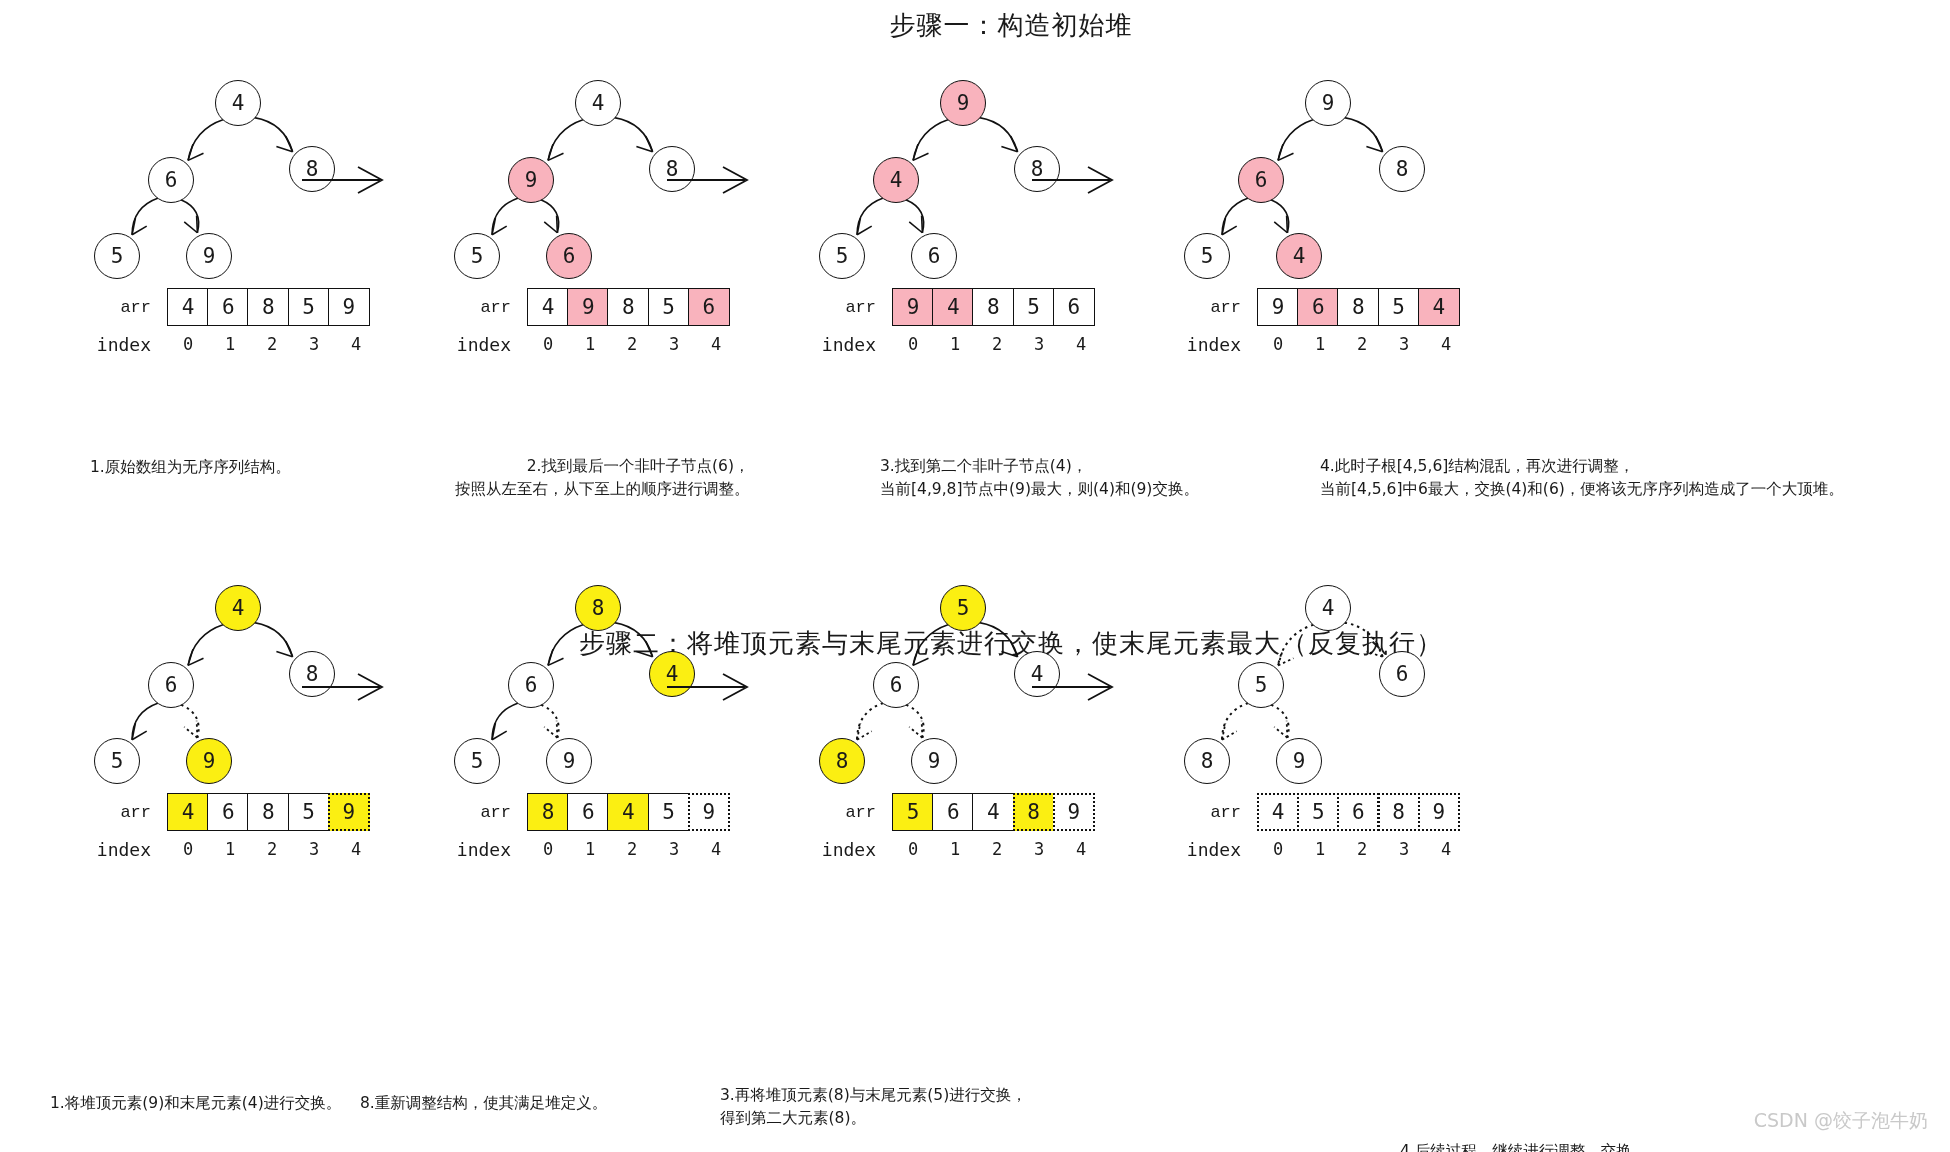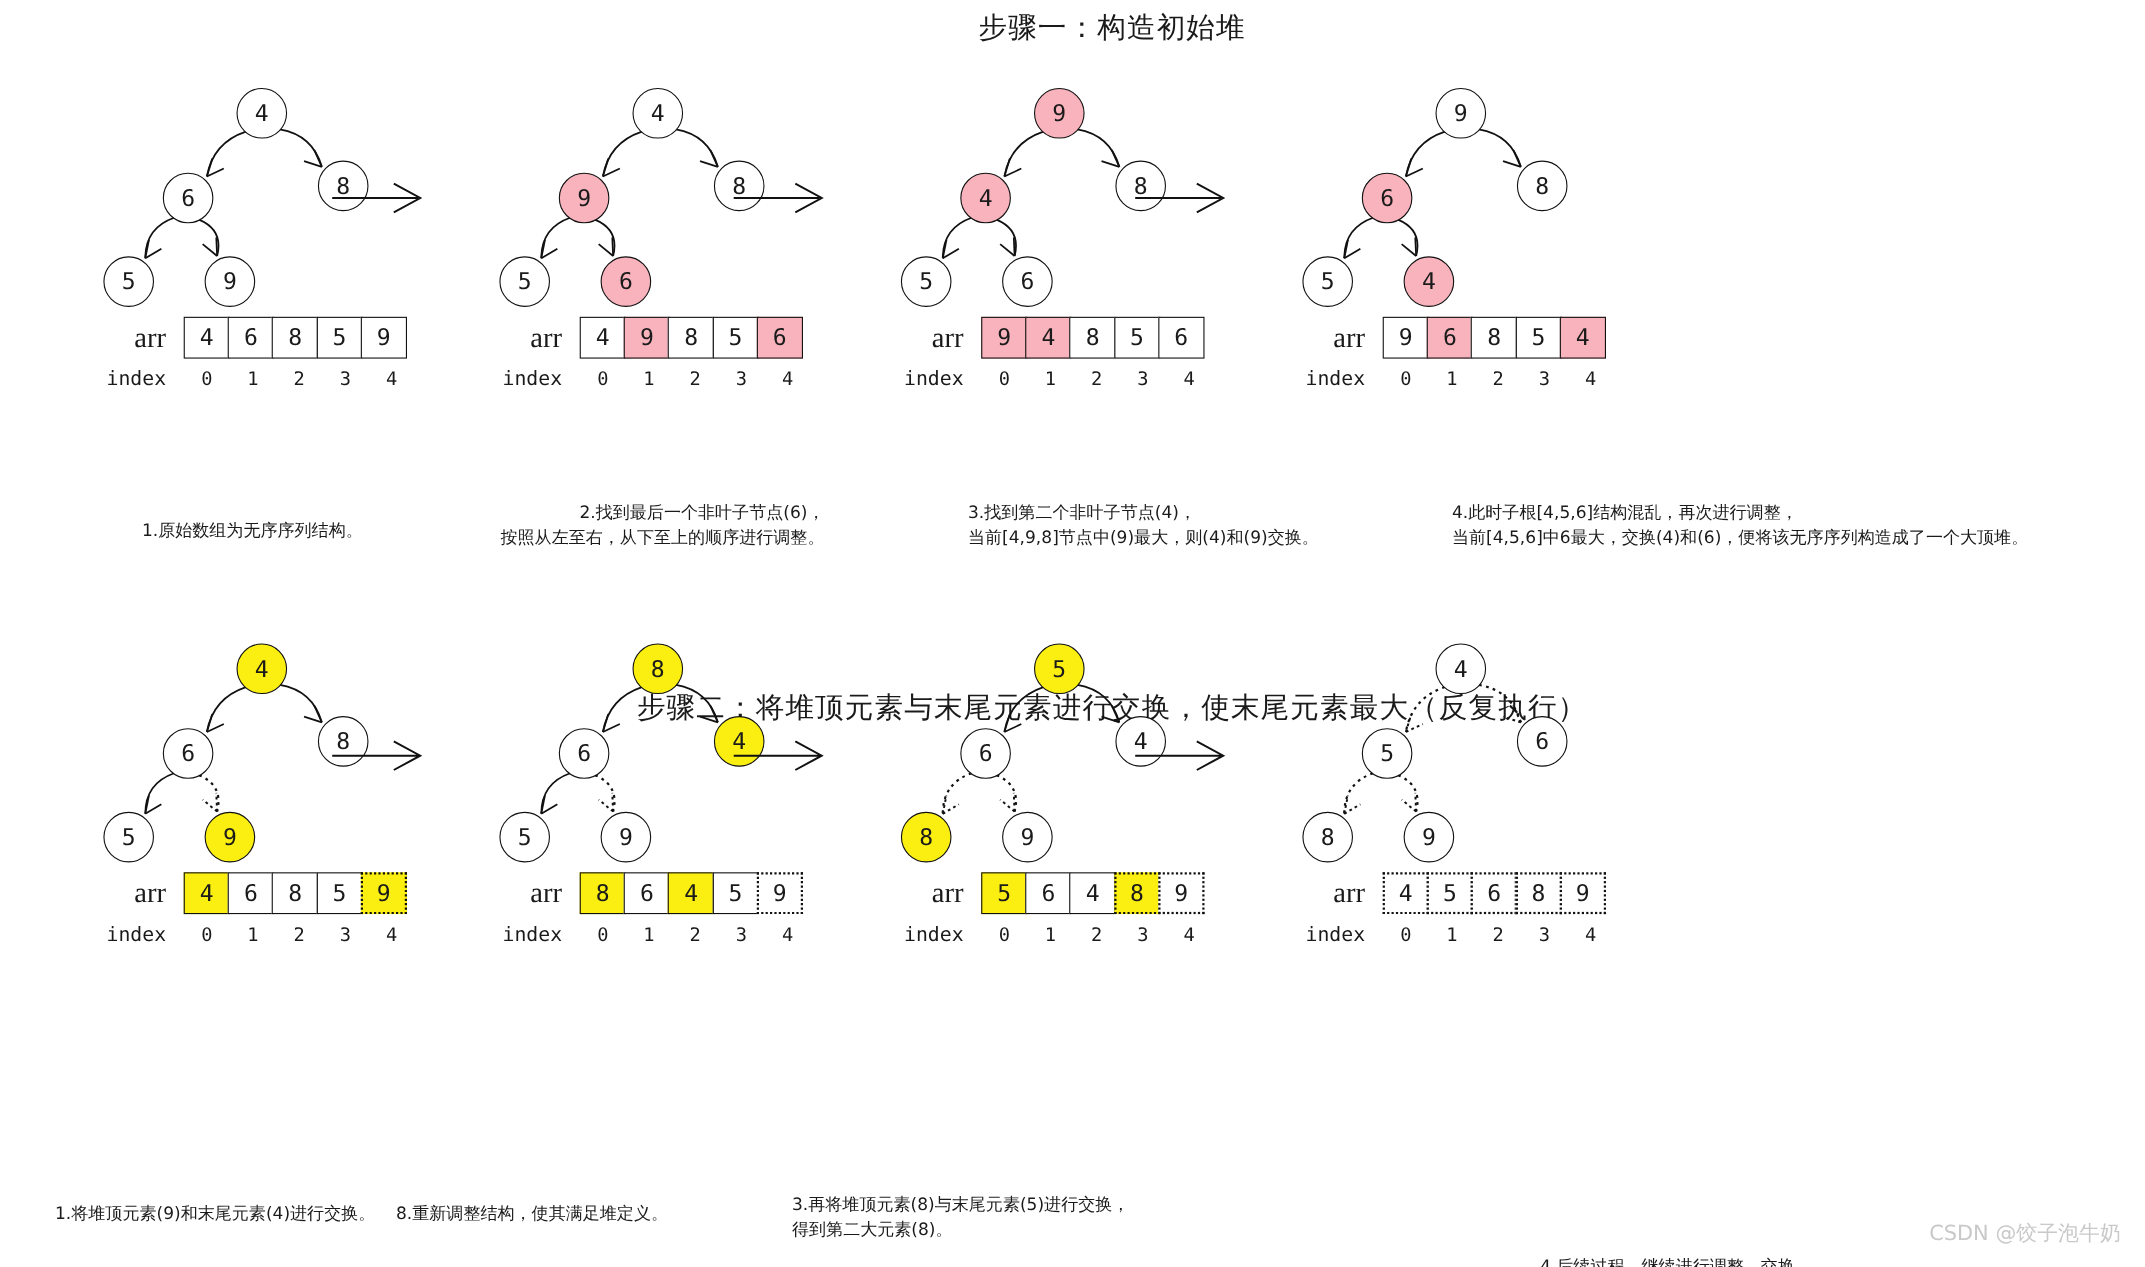--- a/index.html
+++ b/index.html
@@ -29,37 +29,37 @@
     display:flex;align-items:center;justify-content:center;
     font-family:"DejaVu Sans Mono","Liberation Mono",monospace;
     font-size:21px;line-height:1;box-sizing:border-box;
   }
   .node.pink{background:#f9b3bd;}
   .node.yellow{background:#fbef12;}
 
   
   .array-row{position:absolute;display:flex;align-items:center;}
   .array-label{
-    font-family:Liberation Serif, serif;
-    font-size:26px;width:66px;text-align:right;margin-right:16px;
+    font-family:Liberation Mono, monospace;
+    font-size:17px;width:66px;text-align:right;margin-right:16px;
   }
   .cells{display:flex;}
   .cell{
     width:42px;height:38px;border:1.8px solid #111;
     display:flex;align-items:center;justify-content:center;
     font-family:"DejaVu Sans Mono","Liberation Mono",monospace;
     font-size:21px;background:#fff;box-sizing:border-box;
     margin-left:-1.8px;
   }
   .cell:first-child{margin-left:0;}
   .cell.pink{background:#f9b3bd;}
   .cell.yellow{background:#fbef12;}
   .cell.dotted{border-style:dotted;border-width:2.2px;}
 
-  .index-row{position:absolute;display:flex;align-items:flex-end;}
+  .index-row{position:absolute;display:flex;align-items:flex-start;}
   .index-label{
     font-family:"DejaVu Sans Mono","Liberation Mono",monospace;
     font-size:18px;width:66px;text-align:right;margin-right:16px;
   }
   .idxs{display:flex;}
   .idx{
     width:42px;text-align:center;
     font-family:"DejaVu Sans Mono","Liberation Mono",monospace;
     font-size:17px;
   }
@@ -411,21 +411,21 @@
         <div class="idx">1</div>
         <div class="idx">2</div>
         <div class="idx">3</div>
         <div class="idx">4</div>
       </div>
     </div>
   </div>
 
 <div class="watermark">CSDN @饺子泡牛奶</div>
 
-<div class="caption" style="left: 90px; top: 471px; margin-left: 39px;">1.原始数组为无序序列结构。</div>
+<div class="caption" style="left: 90px; top: 456px;">1.原始数组为无序序列结构。</div>
 <div class="caption" style="left: 455px; top: 455px; text-align: right;">2.找到最后一个非叶子节点(6)，
 按照从左至右，从下至上的顺序进行调整。</div>
 <div class="caption" style="left: 880px; top: 455px;">3.找到第二个非叶子节点(4)，
 当前[4,9,8]节点中(9)最大，则(4)和(9)交换。</div>
 <div class="caption" style="left: 1320px; top: 455px;">4.此时子根[4,5,6]结构混乱，再次进行调整，
 当前[4,5,6]中6最大，交换(4)和(6)，便将该无序序列构造成了一个大顶堆。</div>
 <div class="caption" style="left: 50px; top: 1092px;">1.将堆顶元素(9)和末尾元素(4)进行交换。</div>
 <div class="caption" style="left: 360px; top: 1092px;">8.重新调整结构，使其满足堆定义。</div>
 <div class="caption" style="left: 720px; top: 1084px;">3.再将堆顶元素(8)与末尾元素(5)进行交换，
 得到第二大元素(8)。</div>

